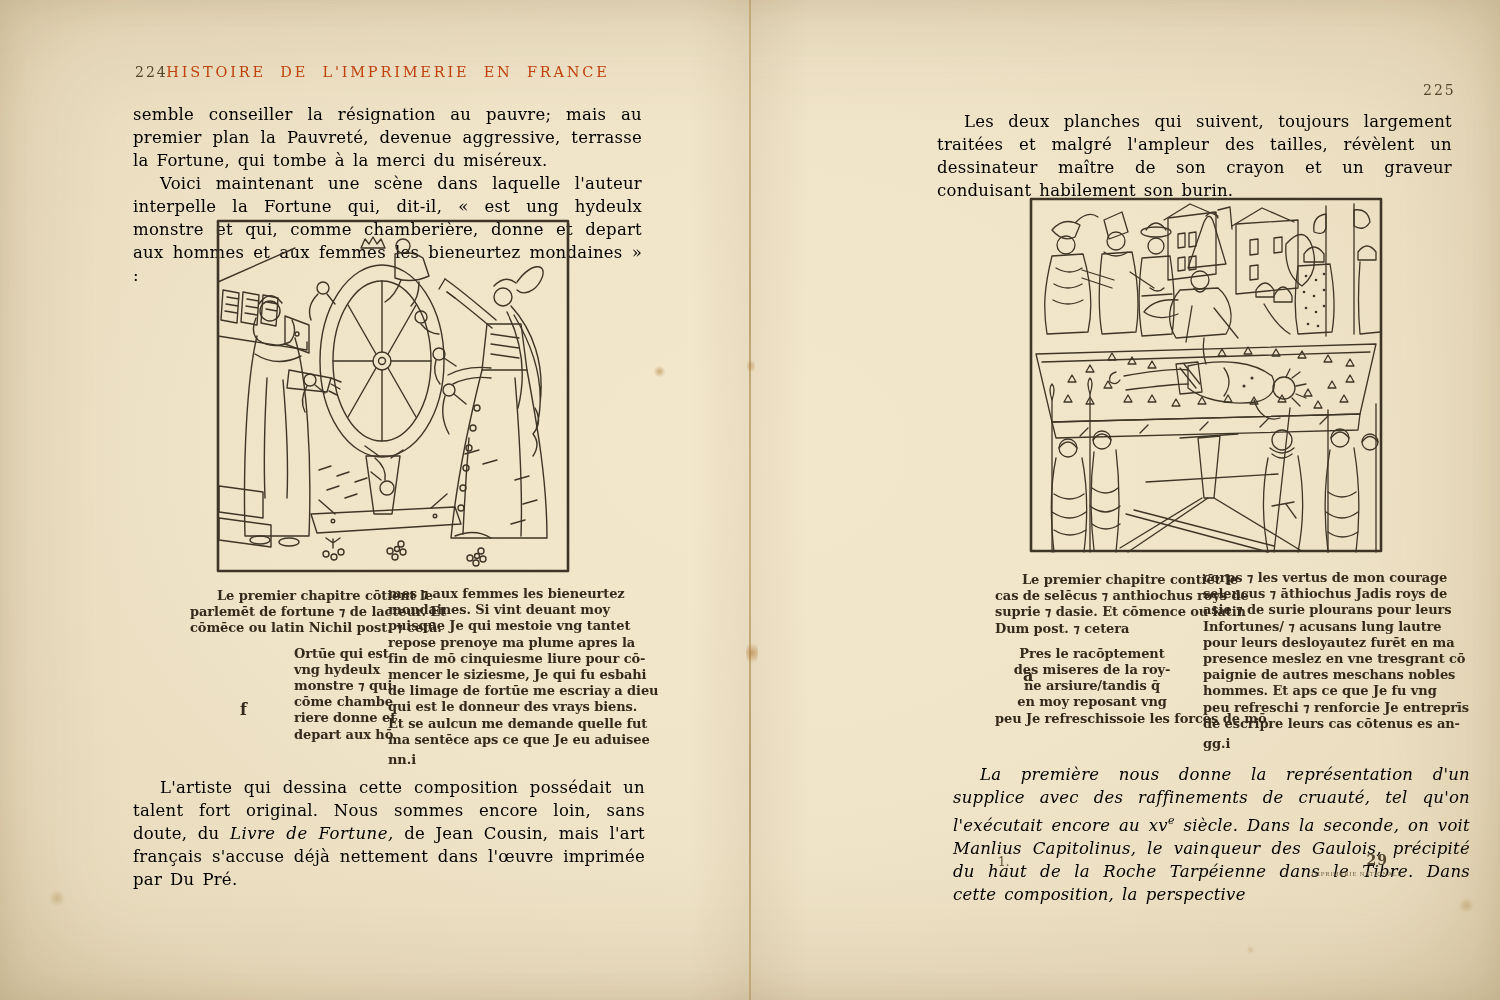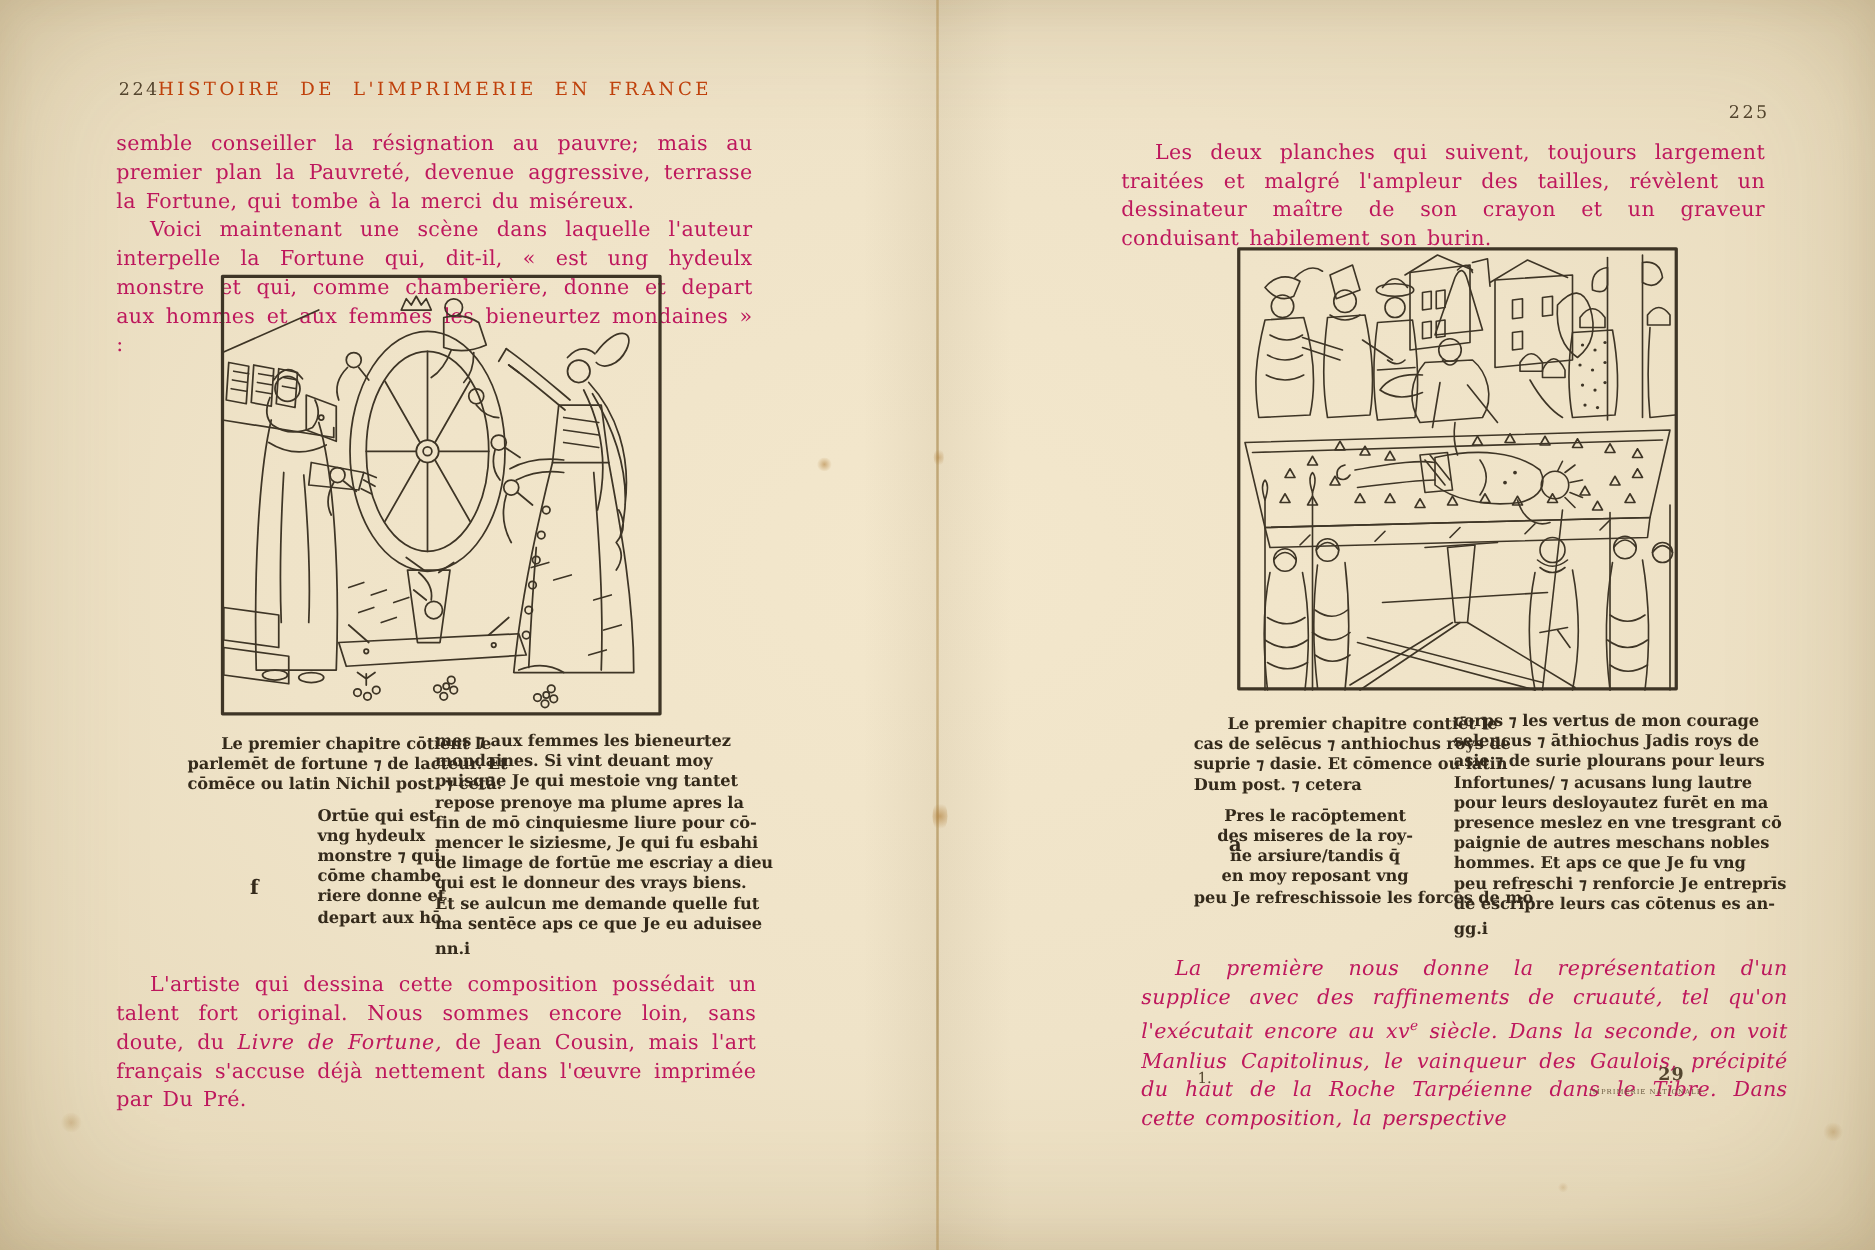--- a/index.html
+++ b/index.html
@@ -17,28 +17,28 @@
   .gutter-shade{position:absolute;left:690px;top:0;width:120px;height:1000px;pointer-events:none;
     background:linear-gradient(90deg,rgba(100,75,30,0) 0%,rgba(100,75,30,.07) 50%,rgba(100,75,30,0) 100%);}
   .fox{position:absolute;border-radius:50%;pointer-events:none;}
   .fox1{left:653px;top:366px;width:13px;height:11px;background:radial-gradient(circle,rgba(166,112,38,.5),rgba(166,112,38,0) 70%);}
   .fox2{left:746px;top:640px;width:12px;height:26px;background:radial-gradient(circle,rgba(170,115,40,.55),rgba(170,115,40,0) 70%);}
   .fox3{left:747px;top:358px;width:8px;height:16px;background:radial-gradient(circle,rgba(170,115,40,.4),rgba(170,115,40,0) 70%);}
   .fox4{left:48px;top:890px;width:18px;height:16px;background:radial-gradient(circle,rgba(160,110,40,.28),rgba(160,110,40,0) 70%);}
   .fox5{left:1458px;top:898px;width:17px;height:15px;background:radial-gradient(circle,rgba(160,110,40,.3),rgba(160,110,40,0) 70%);}
   .fox6{left:1246px;top:946px;width:9px;height:8px;background:radial-gradient(circle,rgba(160,110,40,.22),rgba(160,110,40,0) 70%);}
 
-  .page{position:absolute;top:0;height:1000px;width:750px;}
+  .page{position:absolute;top:0;height:1000px;width:750px;margin-left:40px;}
   .page.left{left:0;}
   .page.right{left:750px;}
 
   .folio{position:absolute;font-size:14px;letter-spacing:2px;color:#53452f;}
   .running-title{position:absolute;font-size:14.5px;letter-spacing:2.8px;word-spacing:7px;color:#c2410c;text-align:center;white-space:nowrap;}
 
-  .para{margin:0;font-size:16.5px;line-height:23px;text-align:justify;word-spacing:2.5px;letter-spacing:.25px;color:#be185d;}
+  .para{margin:0;font-size:16.5px;line-height:23px;text-align:justify;word-spacing:2.5px;letter-spacing:.25px;color:#000000;}
   .para.indent{text-indent:27px;}
   .para i{letter-spacing:.5px;}
   sup{font-size:11px;}
 
   .body-block{position:absolute;}
   .bb-left-top{left:93px;top:103px;width:509px;}
   .bb-left-bottom{position:absolute;left:93px;top:776px;width:512px;}
   .bb-right-top{left:147px;top:110px;width:515px;}
   .bb-right-bottom{position:absolute;left:163px;top:763px;width:517px;font-style:italic;}
 

